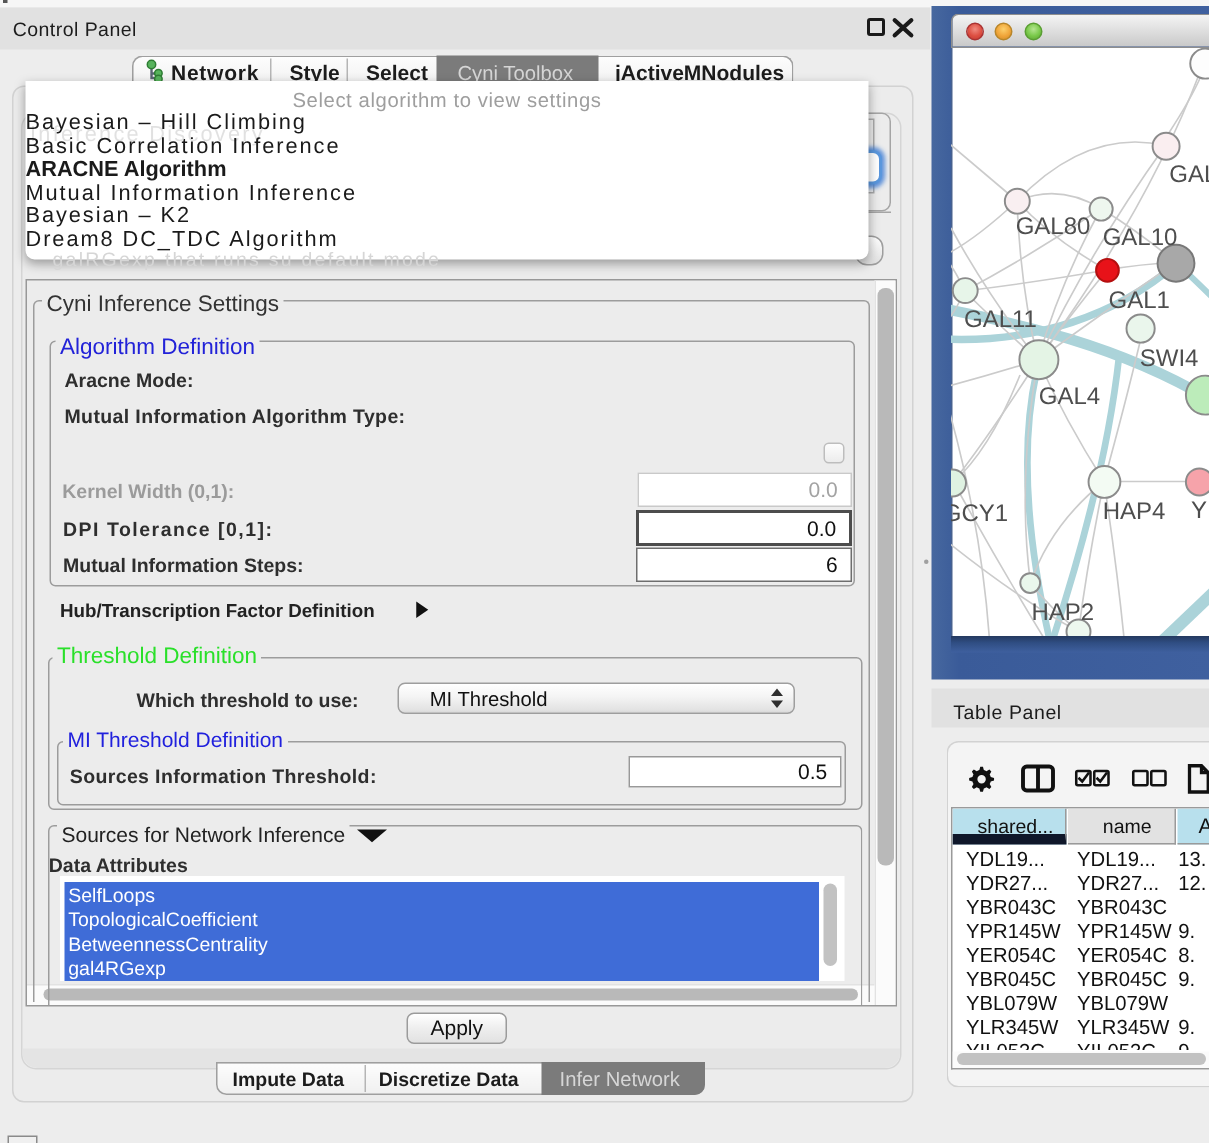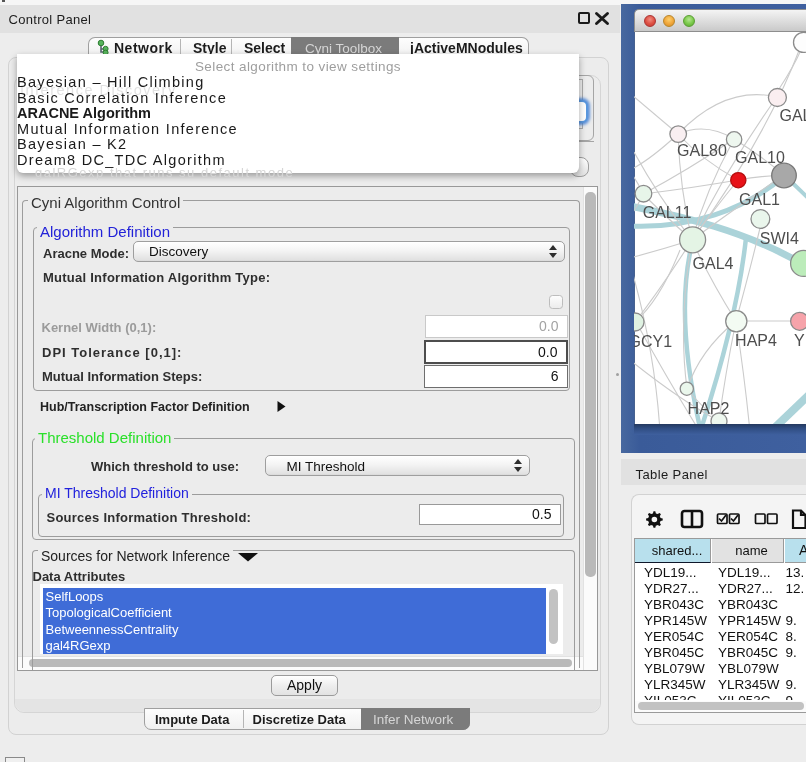--- a/index.html
+++ b/index.html
@@ -72,30 +72,26 @@
 
   <div class="abs" style="left:17px;top:186px;width:581px;height:485px;border:1px solid #989898;background:#ececec;"></div>
 
   <div class="abs" style="left:583px;top:187px;width:14px;height:483px;background:#fbfbfb;border-left:1px solid #e2e2e2;"></div>
   <div class="abs" style="left:585px;top:192px;width:10.5px;height:385px;background:#b9b9b9;border-radius:5px;"></div>
 
   <div class="abs" style="left:18px;top:656px;width:565px;height:14px;background:#fbfbfb;border-top:1px solid #e2e2e2;"></div>
   <div class="abs" style="left:29px;top:659px;width:543px;height:8px;background:#b9b9b9;border-radius:4px;"></div>
 
   <div class="group" style="left:21.5px;top:199.5px;width:558px;height:468px;border-radius:4px 4px 0 0;border-bottom:none;"></div>
-  <div class="gtitle" style="left:28px;top:195px;color:#333;font-size:15px;line-height:15px;">Cyni Algorithm Control</div>
+  <div class="gtitle" style="left:28px;top:195px;color:#333;font-size:15px;line-height:15px;">Cyni Inference Settings</div>
 
   <div class="group" style="left:33px;top:226.5px;width:537px;height:164px;"></div>
   <div class="gtitle" style="left:37px;top:224px;color:#2222d8;font-size:15px;line-height:15px;">Algorithm Definition</div>
 
   <div class="lbl" style="left:43px;top:246px;">Aracne Mode:</div>
-  <div class="combo" style="left:133px;top:240.5px;width:432px;">
-      <span class="ct">Discovery</span>
-      <span class="arr"></span>
-    </div>
 
   <div class="lbl" style="left:43px;top:270px;letter-spacing:0.25px;">Mutual Information Algorithm Type:</div>
 
   <div class="abs" style="left:549px;top:295px;width:13.5px;height:13.5px;border:1px solid #bdbdbd;border-radius:3.5px;background:linear-gradient(#fdfdfd,#ececec);"></div>
 
   <div class="lbl dis" style="left:41.5px;top:320px;">Kernel Width (0,1):</div>
   <div class="field" style="left:424.5px;top:314.5px;width:143px;height:23.5px;border:1px solid #c9c9c9;line-height:21.5px;padding-right:8px;color:#a3a3a3;">0.0</div>
 
   <div class="lbl" style="left:42px;top:344.5px;letter-spacing:1px;">DPI Tolerance [0,1]:</div>
   <div class="field" style="left:424px;top:340px;width:143.5px;height:24px;border:2px solid #4d4d4d;line-height:20px;padding-right:8px;">0.0</div>
@@ -262,21 +258,21 @@
       <rect x="84.5" y="6" width="9.5" height="9.5" rx="1" stroke-width="1.7"></rect>
       <path d="M74 10.5 L76.5 13 L81 7" stroke-width="1.7"></path>
       <path d="M86 10.5 L88.5 13 L93 7" stroke-width="1.7"></path>
       <rect x="110.5" y="6" width="9.5" height="9.5" rx="1" stroke-width="1.7"></rect>
       <rect x="122.5" y="6" width="9.5" height="9.5" rx="1" stroke-width="1.7"></rect>
       <path d="M148 2.5 L156 2.5 L160.5 7 L160.5 20 L148 20 Z M156 2.5 L156 7 L160.5 7" stroke-width="2.2"></path>
     </g>
   </svg>
 
   <div class="abs" style="left:634px;top:538px;width:172px;height:174.5px;border:1px solid #9a9a9a;border-right:none;background:#fff;overflow:hidden;">
-    <div class="abs" style="left:0;top:0;width:76px;height:24px;background:#b8e0ed;border-right:1px solid #9a9a9a;border-bottom:1px solid #0f172a;text-align:center;font-size:13px;color:#111;line-height:23px;text-indent:9px;">shared...</div>
+    <div class="abs" style="left:0;top:0;width:76px;height:24px;background:#b8e0ed;border-right:1px solid #9a9a9a;border-bottom:7px solid #0f172a;text-align:center;font-size:13px;color:#111;line-height:23px;text-indent:9px;">shared...</div>
     <div class="abs" style="left:77px;top:0;width:72px;height:24px;background:#e2e2e2;border-right:1px solid #9a9a9a;border-bottom:1px solid #9a9a9a;text-align:center;font-size:13px;color:#111;line-height:23px;text-indent:8px;">name</div>
     <div class="abs" style="left:150px;top:0;width:60px;height:24px;background:#b8e0ed;border-bottom:1px solid #9a9a9a;font-size:14px;color:#111;line-height:23px;padding-left:14px;">A</div>
     <div class="abs" style="left:0;top:25px;width:172px;height:136px;overflow:hidden;font-size:13.5px;color:#111;">
       <div style="line-height:16px;padding-top:0.5px;">
         <div><span style="margin-left:9px;">YDL19...</span><span style="position:absolute;left:83px;">YDL19...</span><span style="position:absolute;left:150.5px;">13.</span></div>
         <div><span style="margin-left:9px;">YDR27...</span><span style="position:absolute;left:83px;">YDR27...</span><span style="position:absolute;left:150.5px;">12.</span></div>
         <div><span style="margin-left:9px;">YBR043C</span><span style="position:absolute;left:83px;">YBR043C</span></div>
         <div><span style="margin-left:9px;">YPR145W</span><span style="position:absolute;left:83px;">YPR145W</span><span style="position:absolute;left:150.5px;">9.</span></div>
         <div><span style="margin-left:9px;">YER054C</span><span style="position:absolute;left:83px;">YER054C</span><span style="position:absolute;left:150.5px;">8.</span></div>
         <div><span style="margin-left:9px;">YBR045C</span><span style="position:absolute;left:83px;">YBR045C</span><span style="position:absolute;left:150.5px;">9.</span></div>

